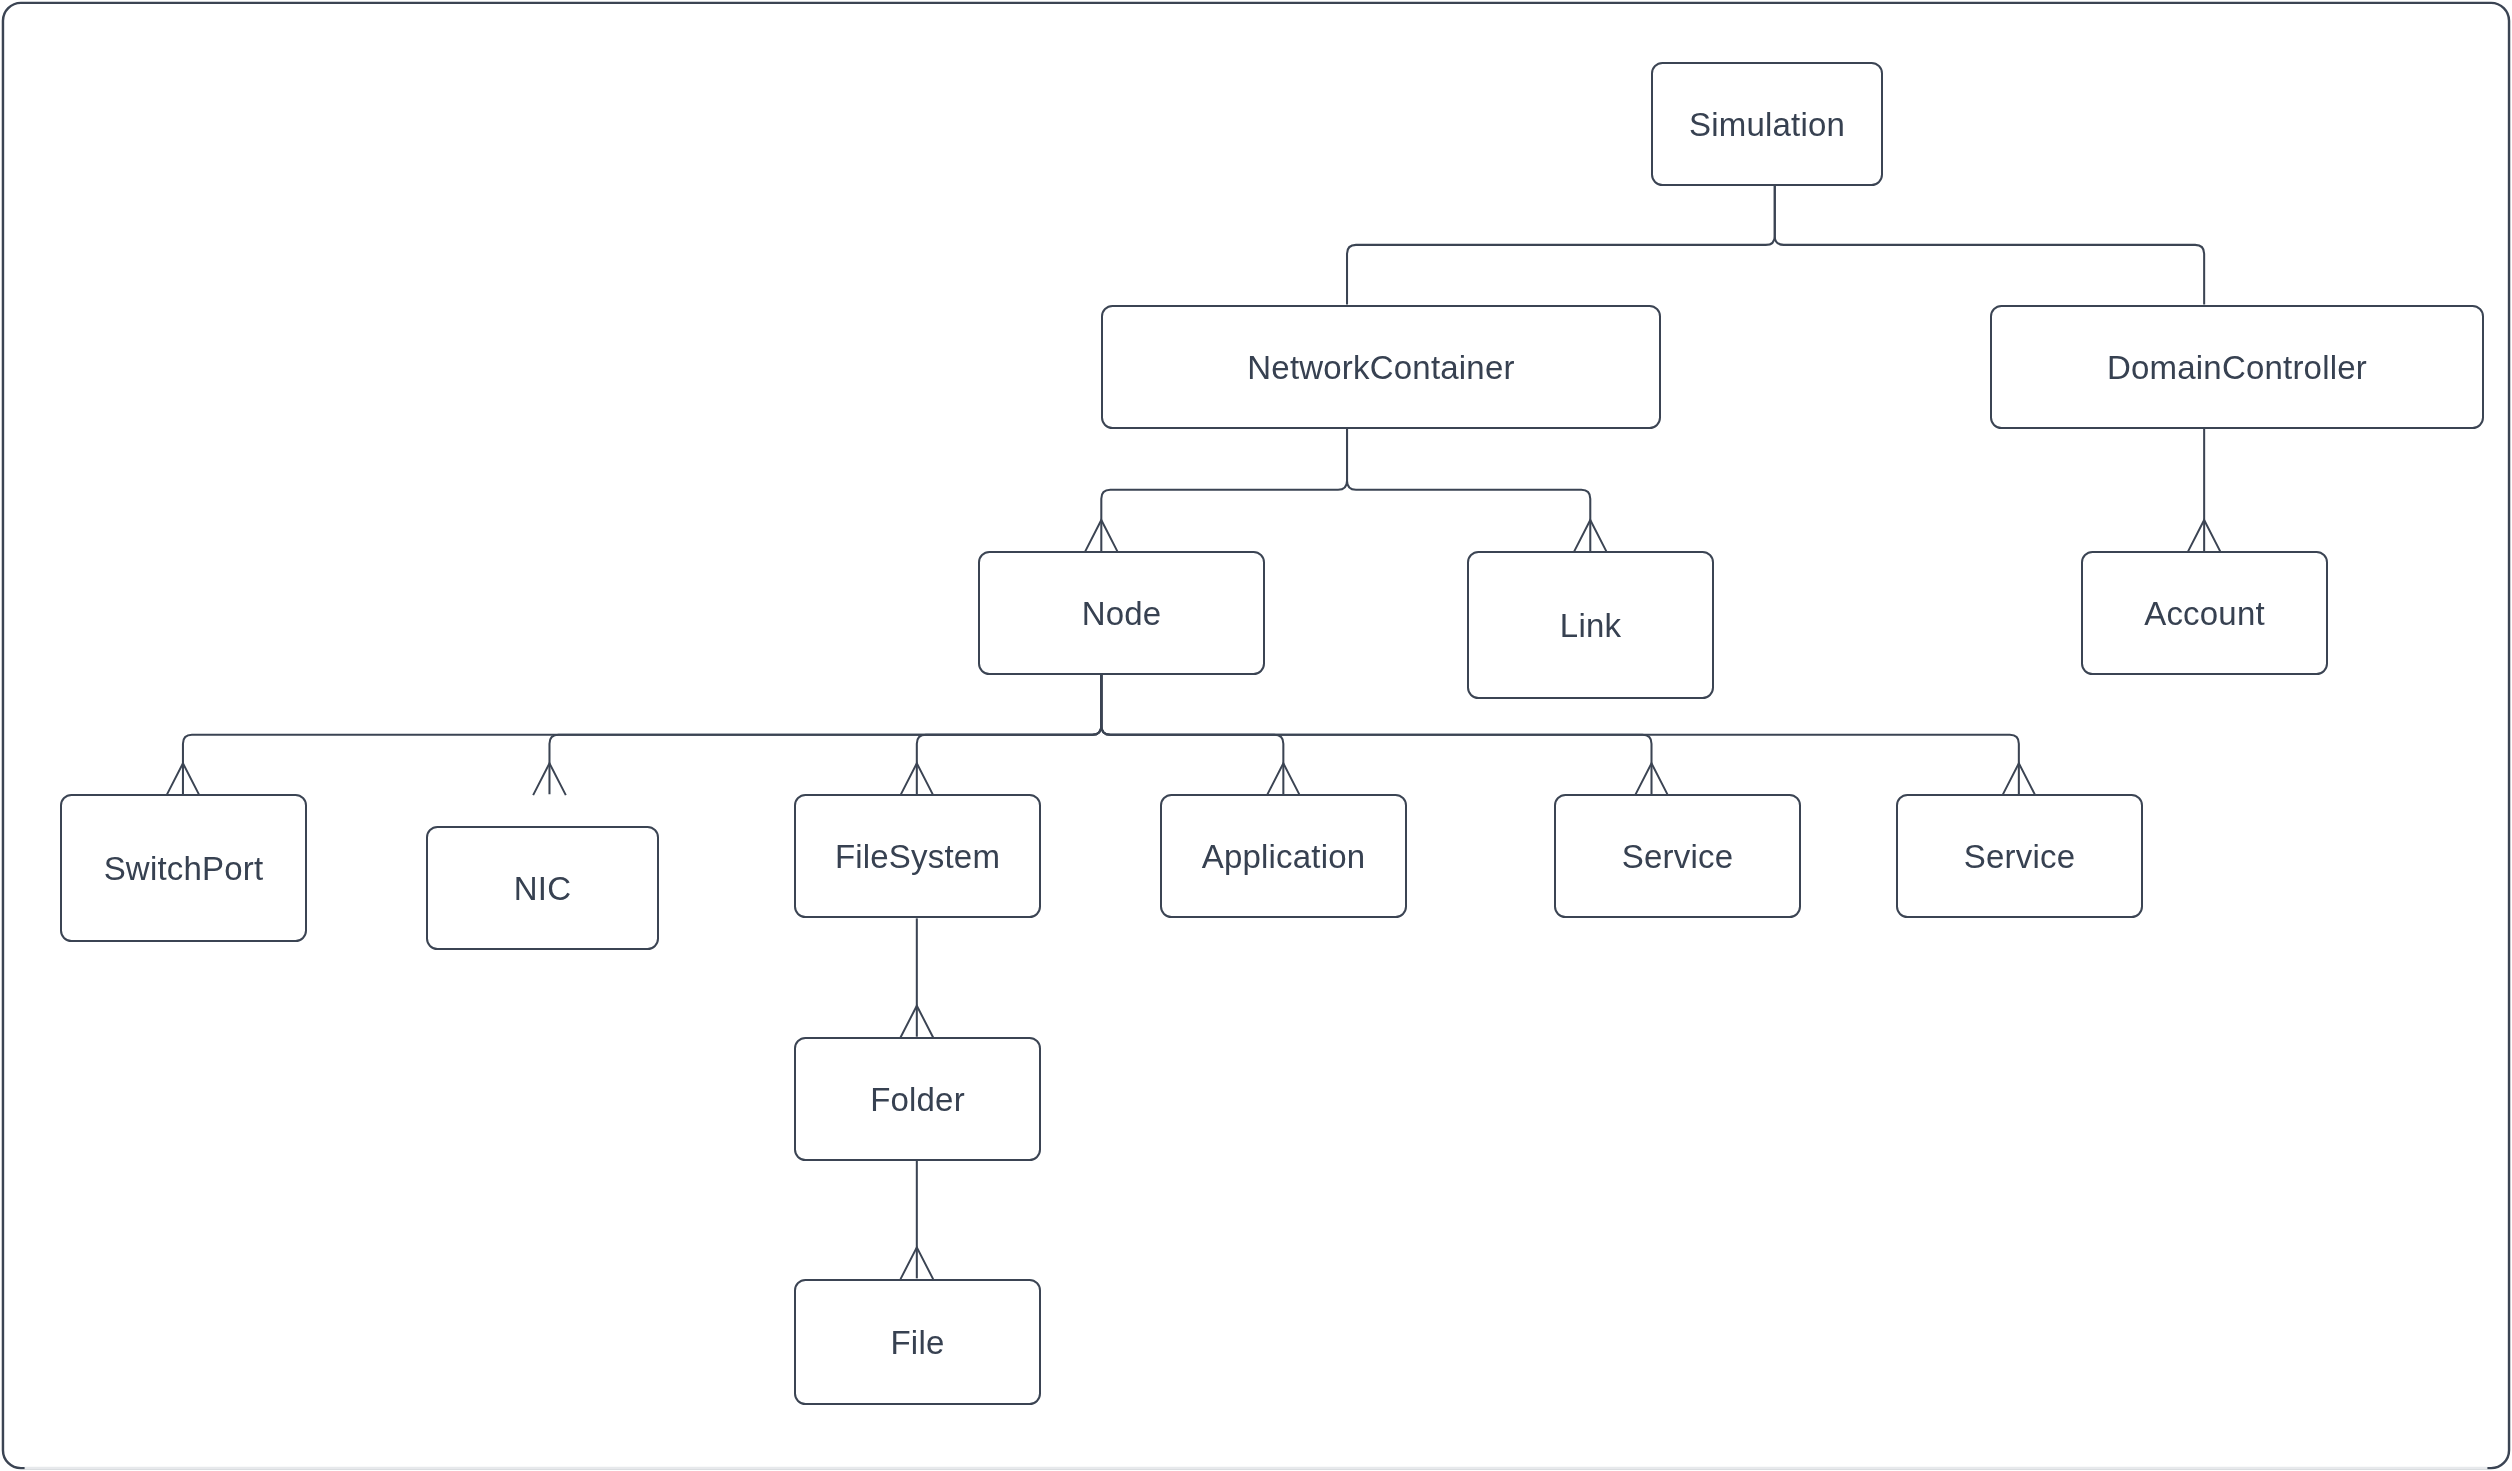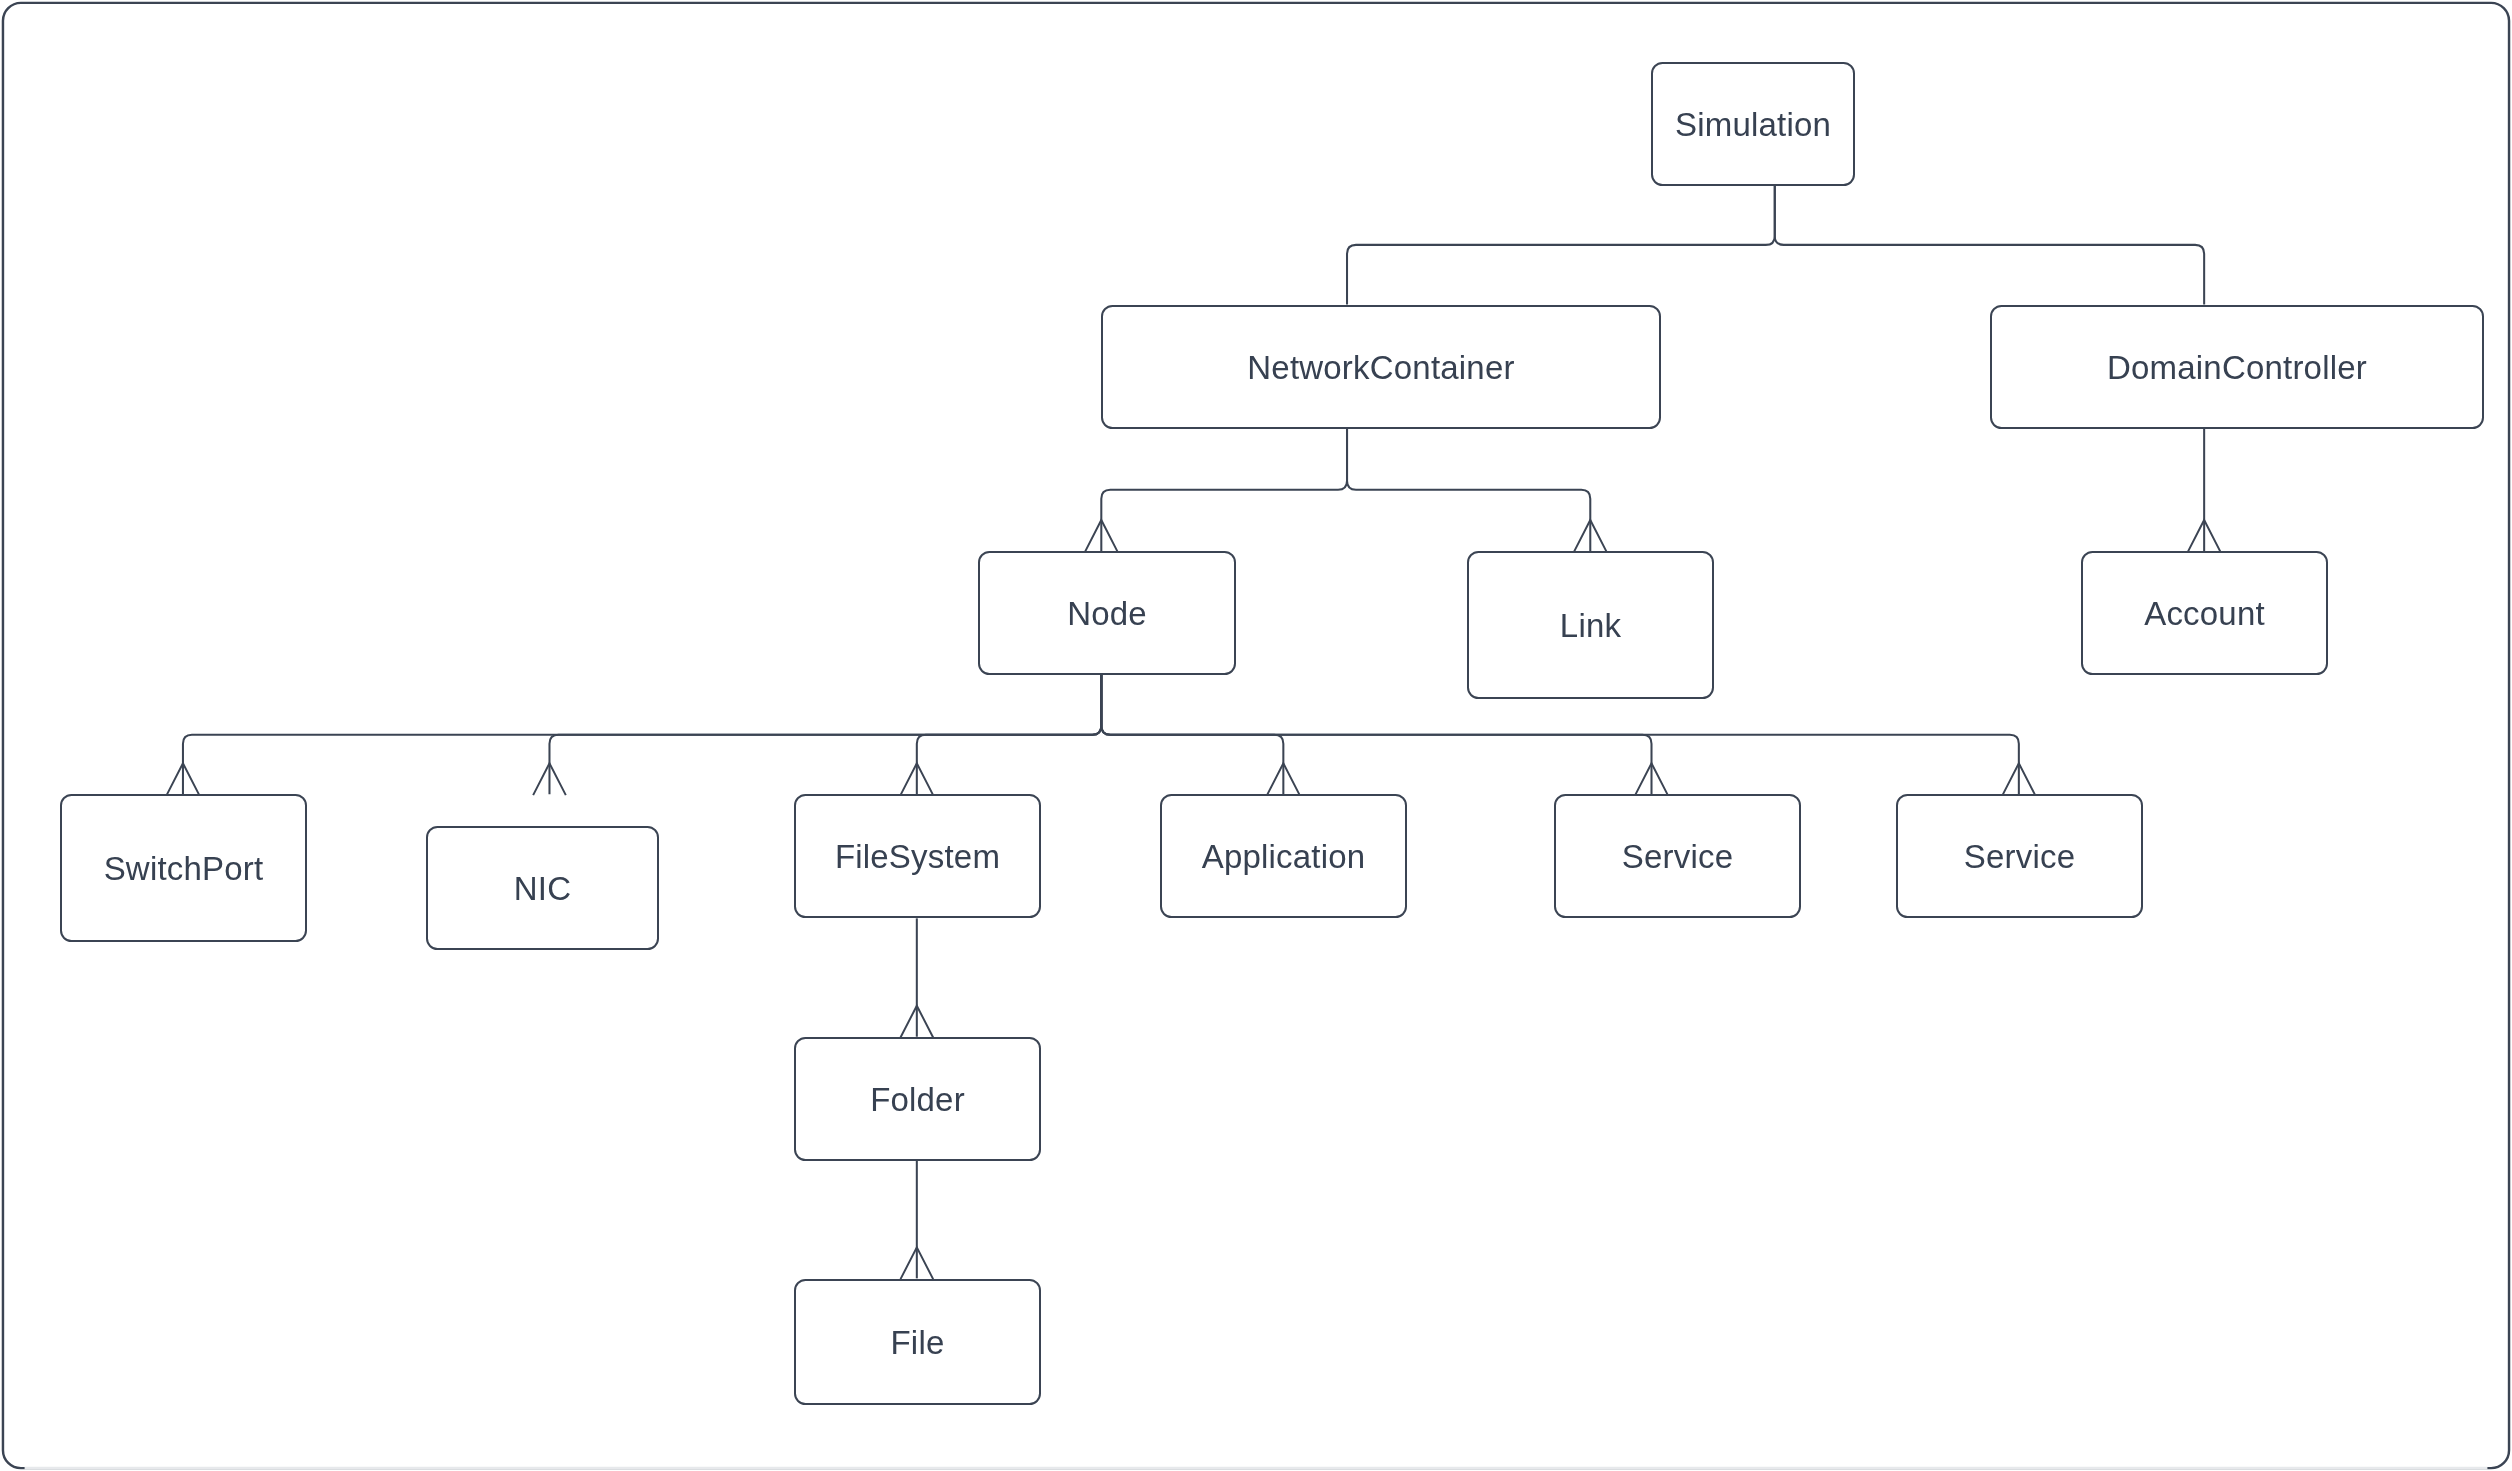--- a/index.html
+++ b/index.html
@@ -76,33 +76,33 @@
     <path class="edge" d="M 1349 827 V 889 Q 1349 900 1360 900 H 2462 Q 2473 900 2473 911 V 973"></path>
     <path class="arrowhead" d="M 2453 974 L 2473 935 L 2493 974"></path>
 
     <path class="edge" d="M 1123 1125 V 1270"></path>
     <path class="arrowhead" d="M 1103 1271 L 1123 1232 L 1143 1271"></path>
 
     <path class="edge" d="M 1123 1422 V 1566"></path>
     <path class="arrowhead" d="M 1103 1567 L 1123 1528 L 1143 1567"></path>
   </svg>
 
-  <div class="node" style="left:1651px;top:62px;width:204px;height:124px;align-items:center;">
+  <div class="node" style="left:1651px;top:62px;width:232px;height:124px;align-items:center;">
     <span class="node-label">Simulation</span>
   </div>
 
   <div class="node" style="left:1101px;top:305px;width:560px;height:124px;">
     <span class="node-label">NetworkContainer</span>
   </div>
 
   <div class="node" style="left:1958px;top:305px;width:494px;height:124px;margin-left:32px;">
     <span class="node-label">DomainController</span>
   </div>
 
-  <div class="node" style="left:978px;top:551px;width:258px;height:124px;">
+  <div class="node" style="left:978px;top:551px;width:287px;height:124px;">
     <span class="node-label">Node</span>
   </div>
 
   <div class="node" style="left:1467px;top:551px;width:247px;height:148px;">
     <span class="node-label">Link</span>
   </div>
 
   <div class="node" style="left:2081px;top:551px;width:247px;height:124px;">
     <span class="node-label">Account</span>
   </div>

